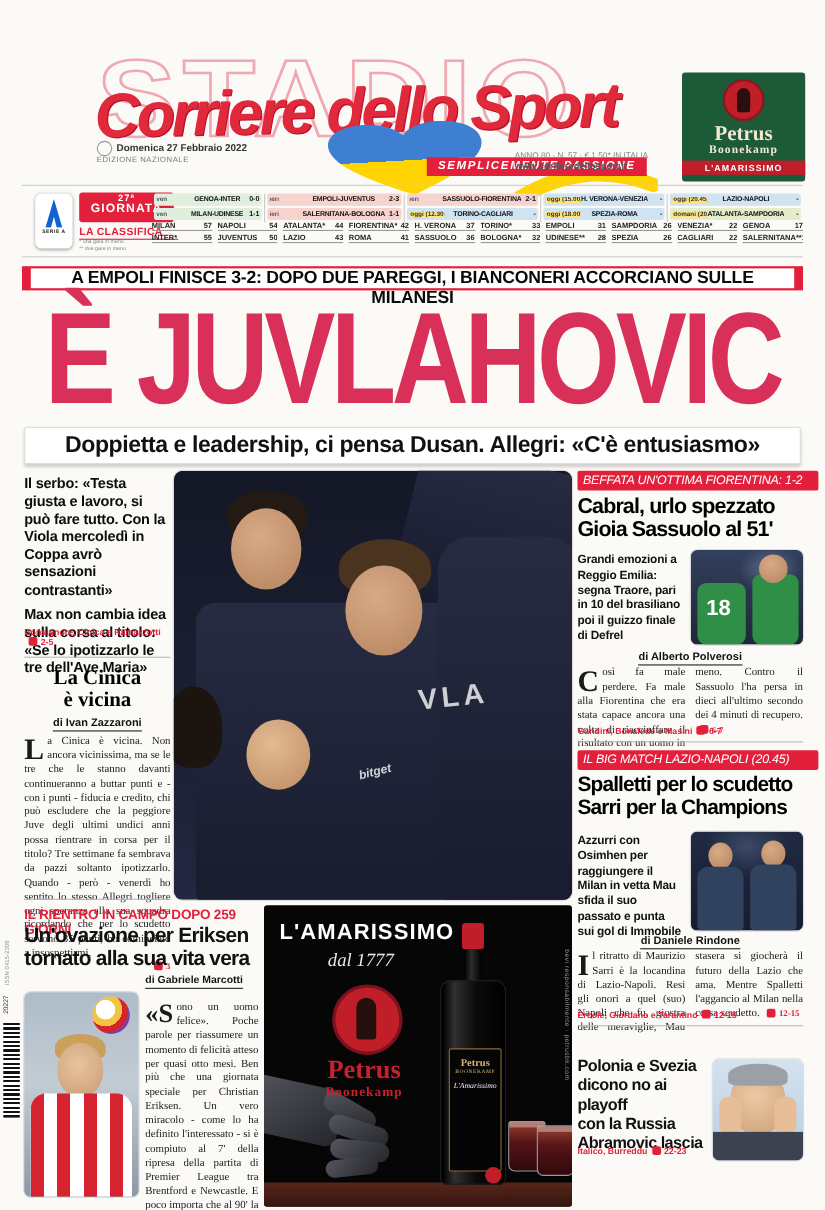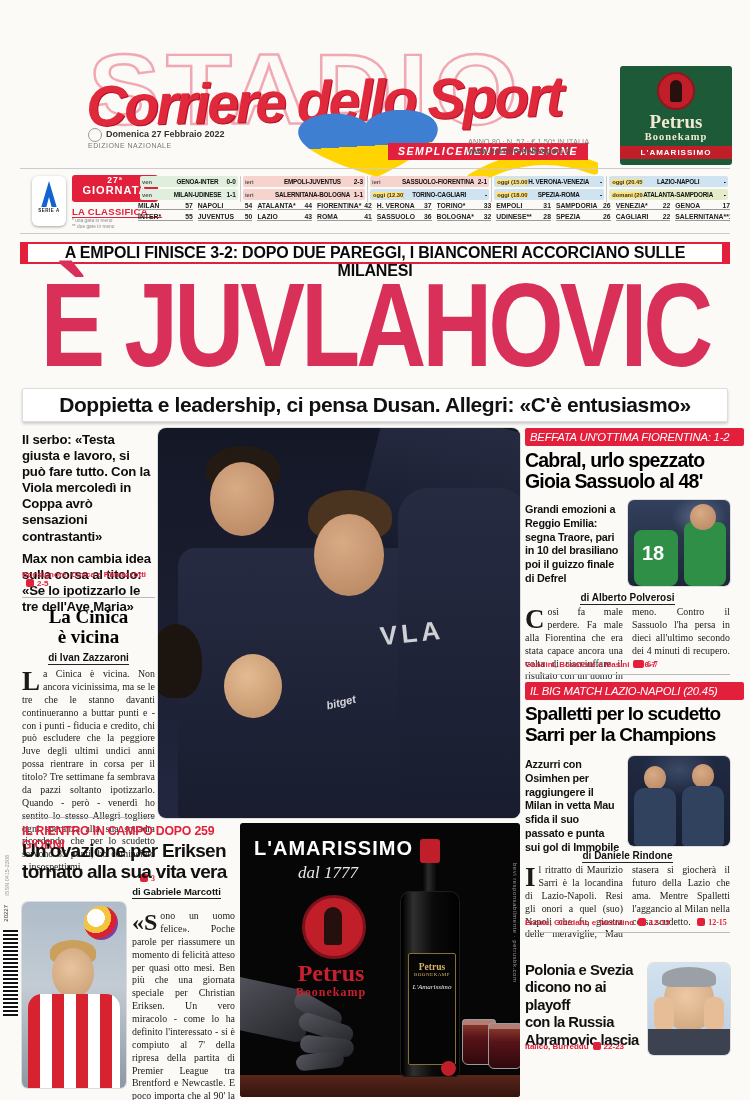--- a/index.html
+++ b/index.html
@@ -427,21 +427,21 @@
 è vicina</div>
   <div class="abs zazz-by"><span>di Ivan Zazzaroni</span></div>
   <div class="abs zazz-body serifbody">
     <span class="dropcap">L</span><span>a Cinica è vicina. Non ancora vicinissima, ma se le tre che le stanno davanti continueranno a buttar punti e - con i punti - fiducia e credito, chi può escludere che la peggiore Juve degli ultimi undici anni possa rientrare in corsa per il titolo? Tre settimane fa sembrava da pazzi soltanto ipotizzarlo. Quando - però - venerdì ho sentito lo stesso Allegri togliere ogni speranza alla sua squadra ricordando che per lo scudetto servono 85 punti, ho cominciato a insospettirmi.</span>
     <div class="endchip"><span class="chip"></span><span>3</span></div>
   </div>
   <div class="abs ldiv div2"></div>
 
   <div class="abs banner b1">BEFFATA UN'OTTIMA FIORENTINA: 1-2</div>
   <div class="abs rc-title t1">Cabral, urlo spezzato
-Gioia Sassuolo al 48'</div>
+Gioia Sassuolo al 51'</div>
   <div class="abs rc-lead l1">Grandi emozioni a Reggio Emilia: segna Traore, pari in 10 del brasiliano poi il guizzo finale di Defrel</div>
   <div class="abs rc-photo p1">
     <div class="green-shirt" style="left:6px;top:30px;width:44px;height:56px;"></div>
     <div class="green-shirt" style="left:56px;top:22px;width:42px;height:64px;"></div>
     <div class="ph skin" style="left:62px;top:4px;width:26px;height:26px;"></div>
     <div class="num18" style="left:14px;top:42px;">18</div>
   </div>
   <div class="abs rc-by by1"><span>di Alberto Polverosi</span></div>
   <div class="abs rc-body serifbody bo1">
     <span class="dropcap">C</span><span>osì fa male perdere. Fa male alla Fiorentina che era stata capace ancora una volta di riacciuffare il risultato con un uomo in meno. Contro il Sassuolo l'ha persa in dieci all'ultimo secondo dei 4 minuti di recupero.</span>

